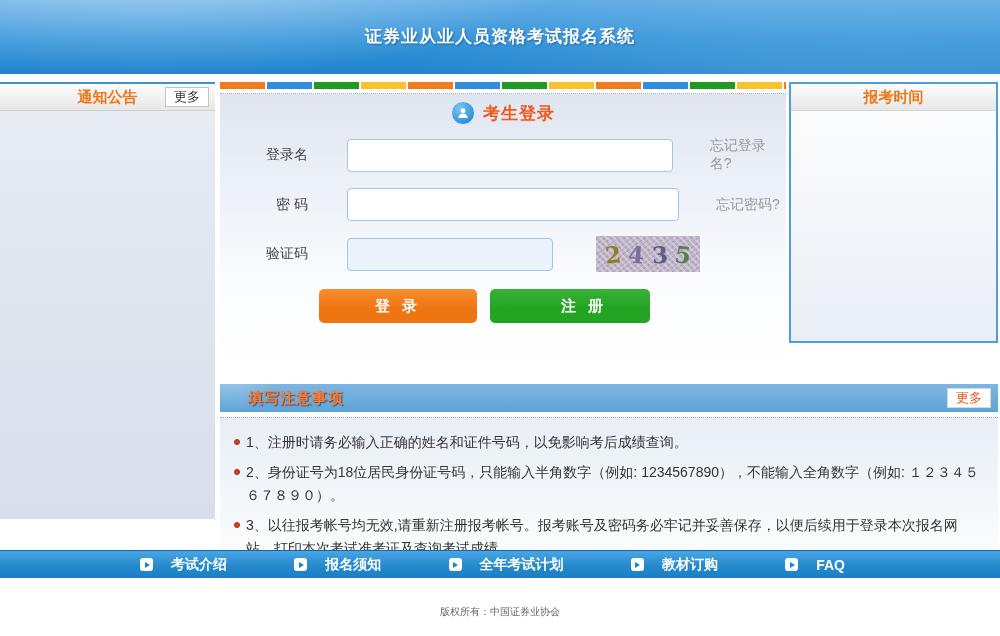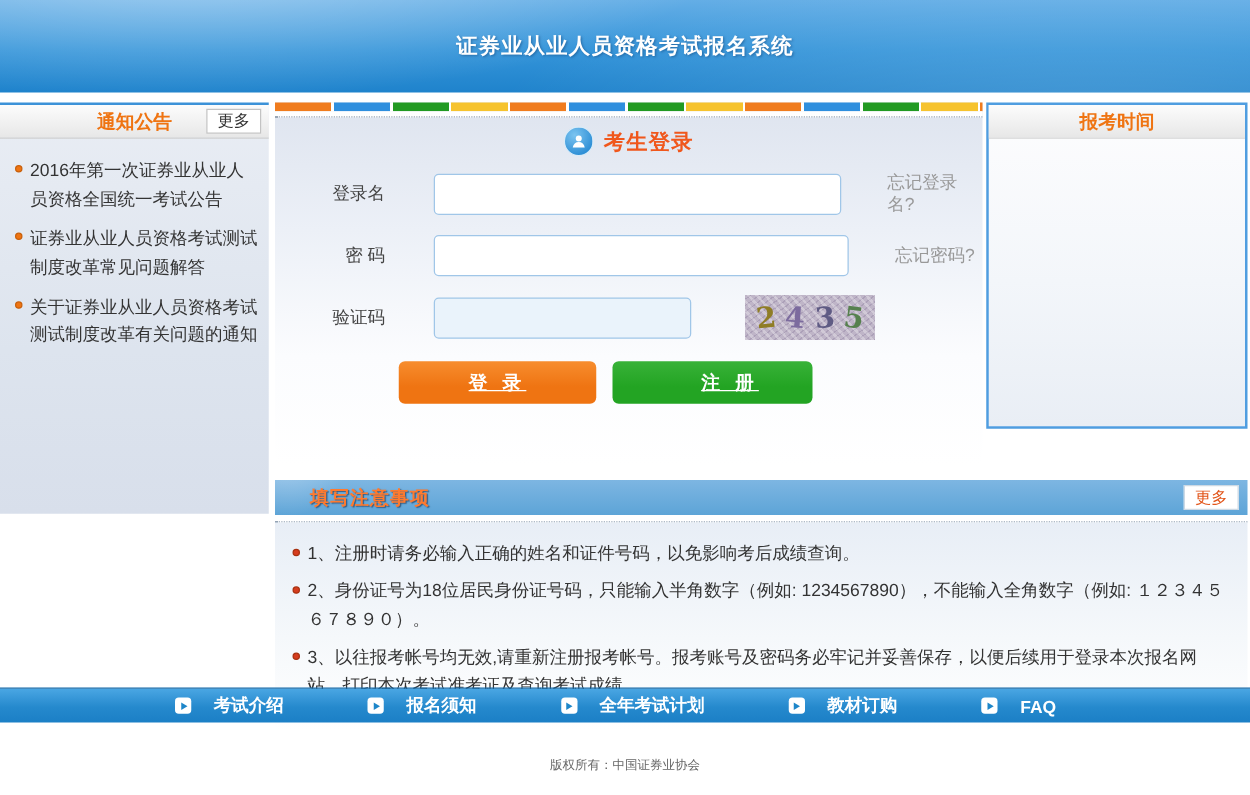--- a/index.html
+++ b/index.html
@@ -16,21 +16,21 @@
       radial-gradient(ellipse 700px 180px at 15% -40%, rgba(255,255,255,.38), rgba(255,255,255,0) 60%),
       radial-gradient(ellipse 900px 260px at 88% 150%, rgba(255,255,255,.20), rgba(255,255,255,0) 55%),
       linear-gradient(180deg, var(--header-blue-light,#64aee6) 0%, #3494d9 55%, var(--header-blue-dark,#1f83cc) 100%);
   }
   .topbar h1 {
     text-align: center; line-height: 74px; font-size: 17px; font-weight: bold;
     color: #fff; letter-spacing: 1px; text-shadow: 1px 1px 2px rgba(0,40,90,.4);
   }
   
   .sidebar {
-    position: absolute; left: 0; top: 82px; width: 215px; height: 329px;
+    position: absolute; left: 0; top: 82px; width: 215px; height: 437px;
     border-top: 2px solid #3c92d8;
     background: linear-gradient(180deg, #e9edf4 0%, #dde4ee 60%, #d8dfeb 100%);
   }
   .side-head {
     position: relative; height: 27px;
     background: linear-gradient(180deg, #fcfcfc, #e7e7e7);
     border-bottom: 1px solid #cfcfcf;
     display: flex; align-items: center; justify-content: center;
   }
   .side-title { font-size: 15px; font-weight: bold; color: var(--accent-orange,#ef5a18); }
@@ -90,21 +90,21 @@
     font-size: 23px; font-weight: bold;
   }
   .captcha span { display: inline-block; }
   .captcha span:nth-child(1) { transform: rotate(-6deg); }
   .captcha span:nth-child(2) { transform: rotate(4deg); }
   .captcha span:nth-child(3) { transform: rotate(-3deg); }
   .captcha span:nth-child(4) { transform: rotate(7deg); }
   .btn-row { display: flex; padding-left: 99px; margin-top: 17px; }
   .btn {
     height: 34px; border: none; border-radius: 5px; color: #fff;
-    font-size: 15px; font-weight: bold; letter-spacing: 4px; cursor: pointer; font-family: inherit; text-decoration: underline;
+    font-size: 15px; font-weight: bold; letter-spacing: 4px; cursor: pointer; font-family: inherit;
   }
   .btn.login { width: 158px; margin-right: 13px;
     background: linear-gradient(180deg, #f78d2e, var(--accent-orange,#ef7412) 60%); }
   .btn.register { width: 160px;
     background: linear-gradient(180deg, #38b238, var(--accent-green,#23a423) 60%); padding-left: 28px; }
   
   .right-panel {
     position: absolute; left: 789px; top: 82px; width: 209px; height: 261px;
     border: 2px solid #4f9de0; background: linear-gradient(180deg, #fdfdfe 0%, #f3f6fa 55%, #e9eef5 100%);
   }
@@ -158,34 +158,20 @@
 
   <header class="topbar">
     <h1>证券业从业人员资格考试报名系统</h1>
   </header>
 
   <aside class="sidebar">
     <div class="side-head">
       <span class="side-title">通知公告</span>
       <button class="side-more">更多</button>
     </div>
-    <ul class="side-list">
-      <li>
-        <span class="dot"></span>
-        <span>2016年第一次证券业从业人员资格全国统一考试公告</span>
-      </li>
-      <li>
-        <span class="dot"></span>
-        <span>证券业从业人员资格考试测试制度改革常见问题解答</span>
-      </li>
-      <li>
-        <span class="dot"></span>
-        <span>关于证券业从业人员资格考试测试制度改革有关问题的通知</span>
-      </li>
-    </ul>
   </aside>
 
   <section class="login-panel">
     <div class="stripes"></div>
     <div class="dotted"></div>
 
     <div class="login-head">
       <span class="user-badge">
         <svg viewBox="0 0 24 24" aria-hidden="true">
           <circle cx="12" cy="8.6" r="3.6" fill="#ffffff"></circle>

